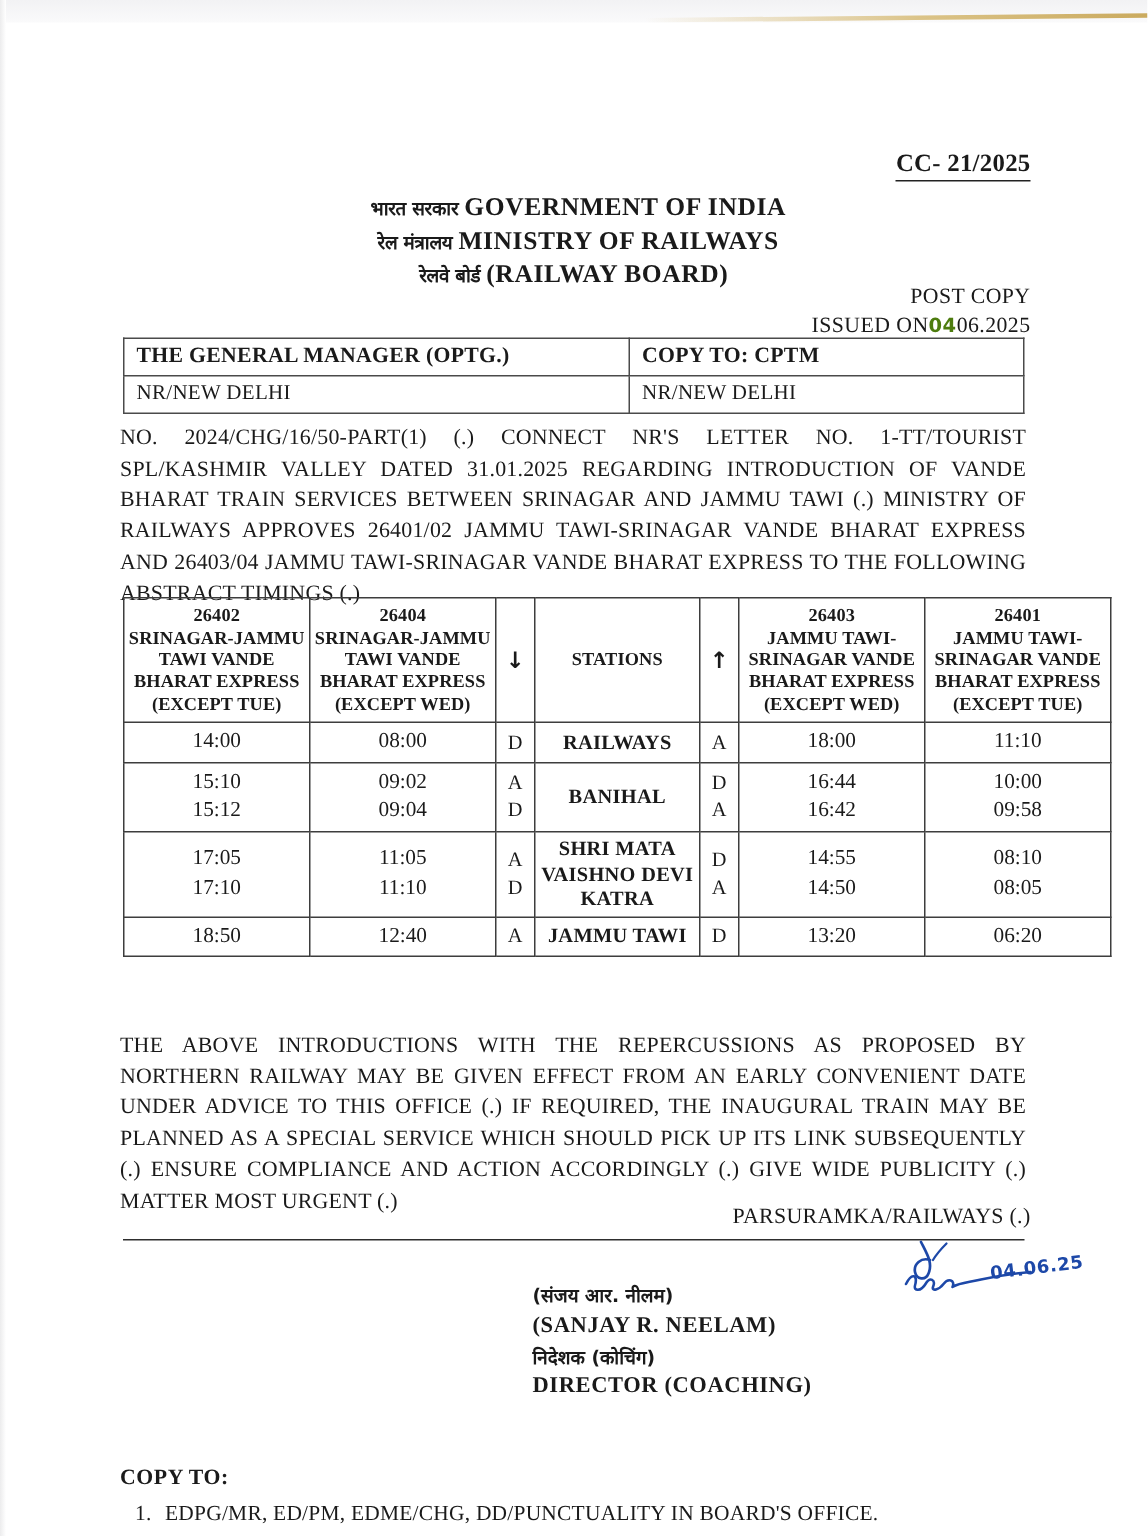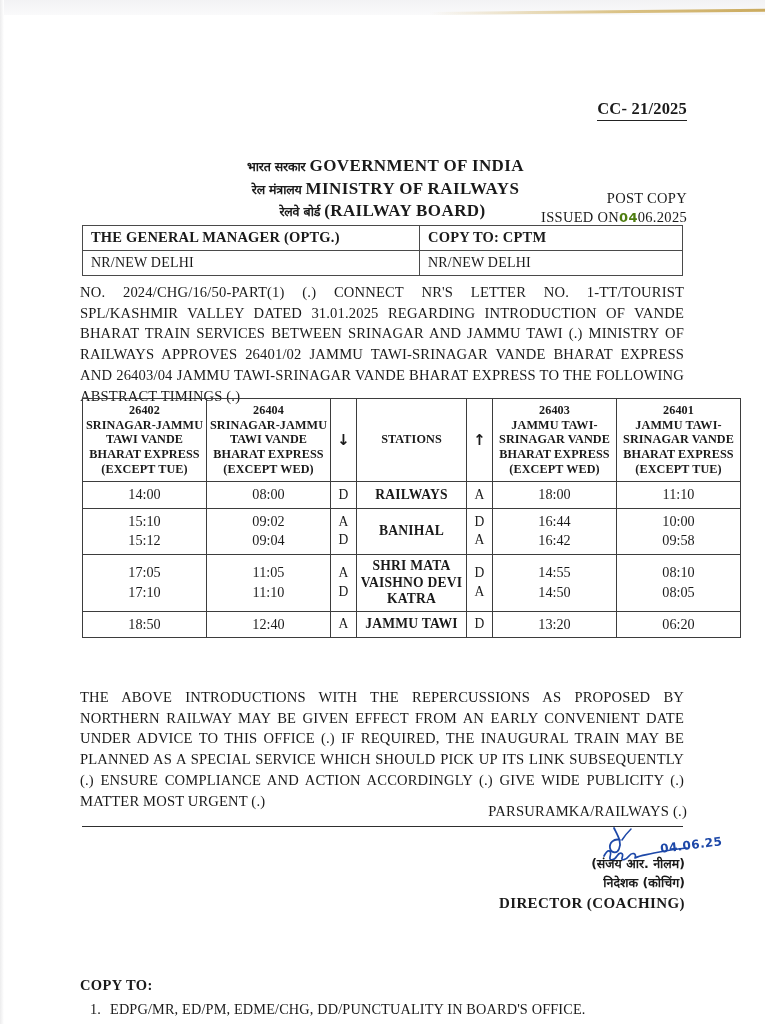--- a/index.html
+++ b/index.html
@@ -55,21 +55,20 @@
     border-bottom: 1.6px solid #222;
     padding-bottom: 1px;
   }
 
   
   #letterhead {
     position: absolute;
     left: 0; right: 0;
     top: 127px;
     text-align: center;
-    margin-top: 28px;
   }
   .lh-line {
     line-height: 1.33;
     white-space: nowrap;
   }
   .lh-hi {
     font-family: "DejaVu Sans", sans-serif;
     font-size: 12.5px;
     font-weight: bold;
     letter-spacing: -0.2px;
@@ -186,21 +185,21 @@
     left: 82px;
     top: 826px;
     width: 601px;
     height: 0;
     border-top: 1.6px solid #2e2e2e;
   }
   #signature-block {
     position: absolute;
     right: 80px;
     top: 855px;
-    text-align: right;
+    text-align: left;
     width: 330px;
   }
   .sig-hi {
     font-family: "DejaVu Sans", sans-serif;
     font-size: 12.5px;
     font-weight: bold;
     line-height: 1.5;
   }
   .sig-en {
     font-size: 15px;
@@ -510,20 +509,21 @@
   <svg id="ink-signature" viewBox="0 0 110 50" xmlns="http://www.w3.org/2000/svg">
     <path d="M22 2 C26 10, 30 16, 27 23 C25 28, 19 27, 18 22 C17 17, 22 12, 28 14" fill="none" stroke="#1d48a8" stroke-width="1.8" stroke-linecap="round"></path>
     <path d="M12 30 C16 22, 20 24, 18 31 C17 35, 22 35, 25 30 C28 25, 32 27, 30 32
              C29 35, 34 34, 37 30 C40 26, 45 27, 43 32 C48 29, 54 29, 62 27 C72 25, 82 23, 95 22" fill="none" stroke="#1d48a8" stroke-width="1.7" stroke-linecap="round" stroke-linejoin="round"></path>
     <path d="M30 14 C33 9, 36 6, 39 3" fill="none" stroke="#1d48a8" stroke-width="1.5" stroke-linecap="round"></path>
   </svg>
   <div id="ink-date">04.06.25</div>
 
   <div id="signature-block">
     <div class="sig-hi">(संजय आर. नीलम)</div>
+    <div class="sig-en">(SANJAY R. NEELAM)</div>
     <div class="sig-hi">निदेशक (कोचिंग)</div>
     <div class="sig-en">DIRECTOR (COACHING)</div>
   </div>
 
   <div id="copyto-block">
     <div id="copyto-label">COPY TO:</div>
     <ul id="copyto-list">
         <li><span class="num">1.</span><span>EDPG/MR, ED/PM, EDME/CHG, DD/PUNCTUALITY IN BOARD'S OFFICE.</span></li>
         <li><span class="num">2.</span><span>CMD/IRCTC, NEW DELHI.</span></li>
       </ul>

